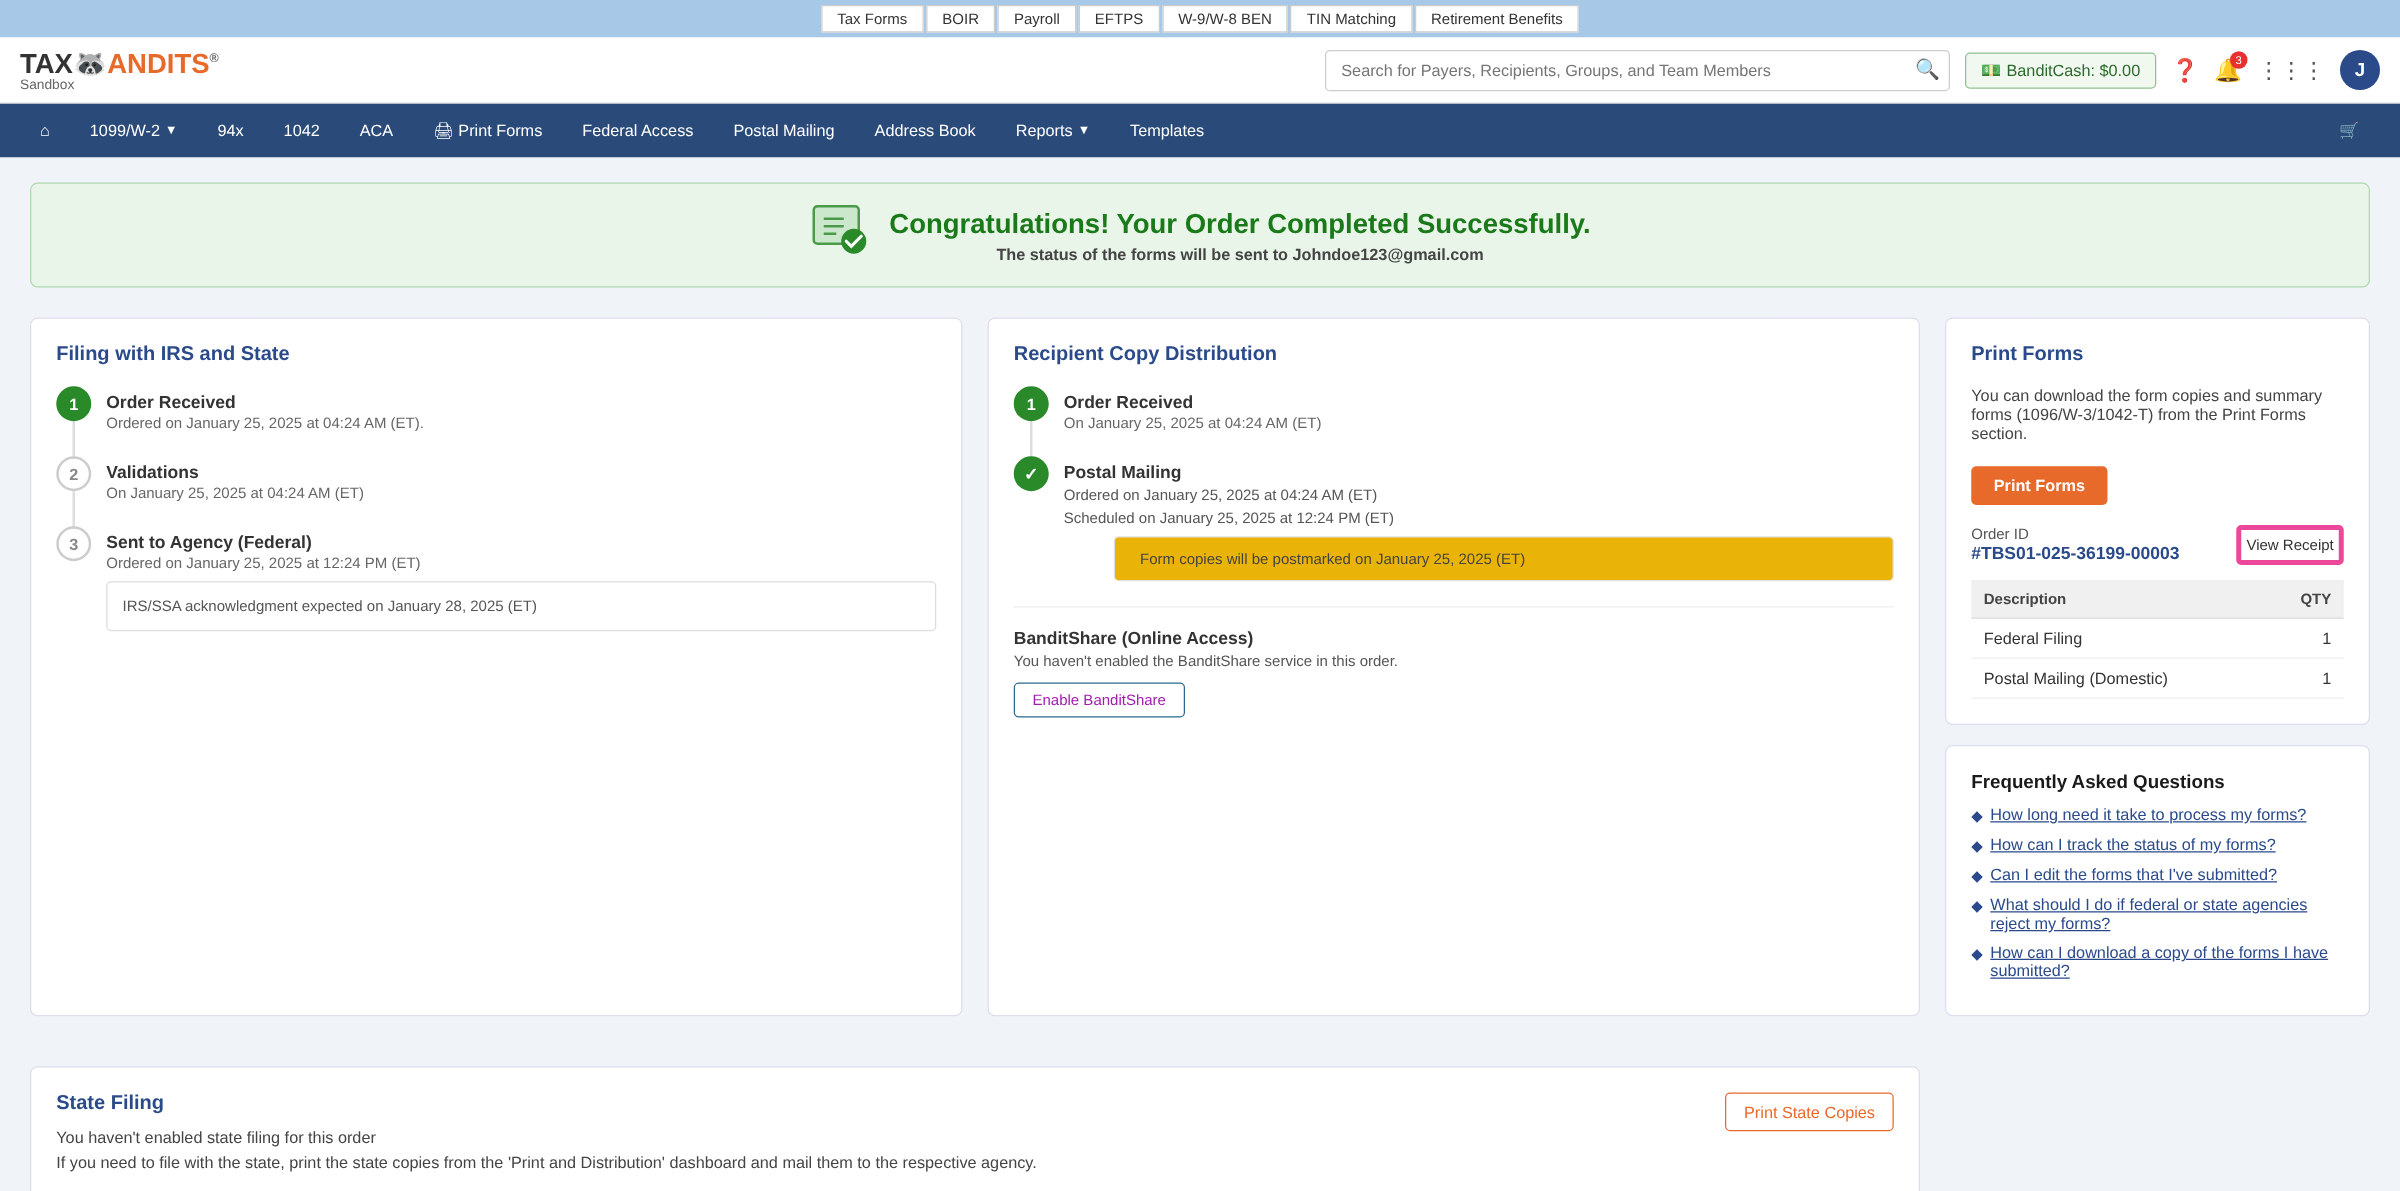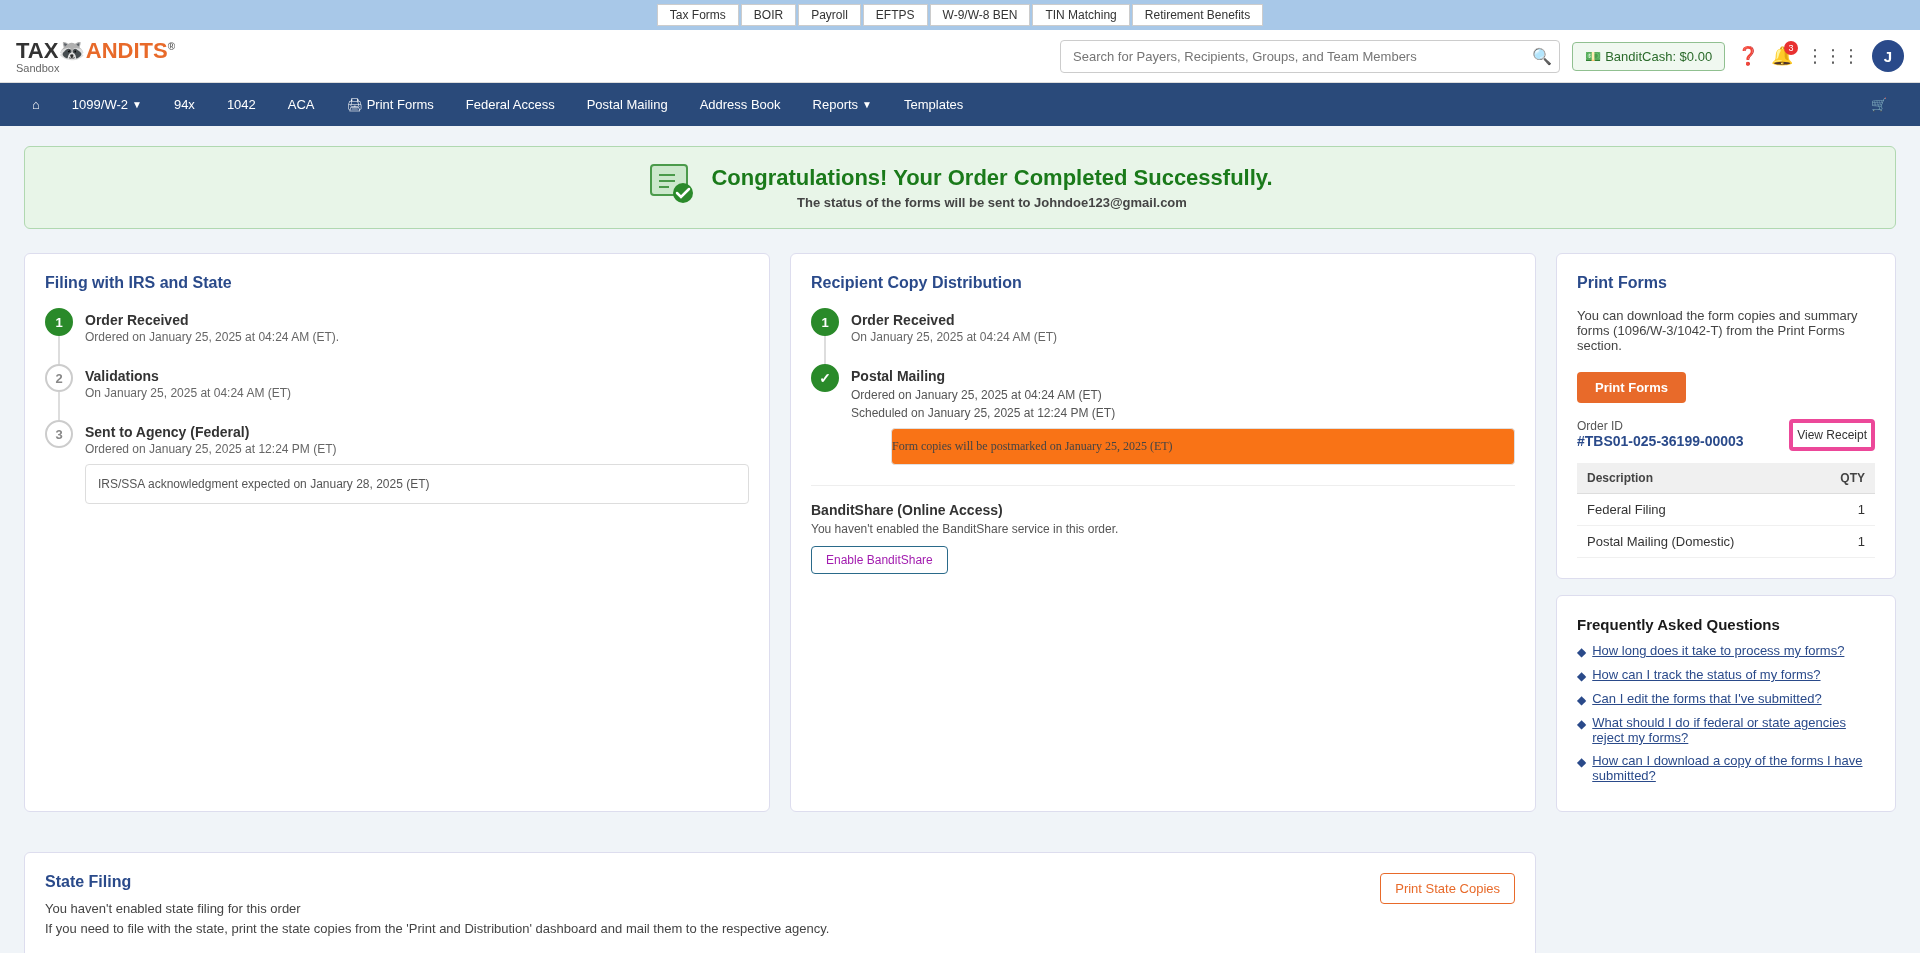--- a/index.html
+++ b/index.html
@@ -368,29 +368,28 @@
       color: #a21caf;
       padding: 6px 14px;
       border-radius: 4px;
       font-size: 12px;
       cursor: pointer;
     }
 
     
     .postal-sub { margin-top: 4px; font-size: 12px; color: #555; }
     .postal-note {
-      background: #f97316;
+      background: #eab308;
       border: 1px solid #e0e0e0;
       border-radius: 4px;
-      padding: 10px 0;
+      padding: 10px 20px;
       font-size: 12px;
       color: #444;
       margin-top: 8px;
       margin-left: 40px;
-      font-family: Liberation Serif, serif;
     }
   </style>
 </head>
 <body>
 
 <div class="top-bar">
   <a>Tax Forms</a>
   <a>BOIR</a>
   <a>Payroll</a>
   <a>EFTPS</a>
@@ -565,21 +564,21 @@
               </tr>
             </tbody>
           </table>
         </div>
       </div>
 
       <div class="card">
         <div class="faq-title">Frequently Asked Questions</div>
         <div class="faq-item">
           <span class="faq-diamond">◆</span>
-          <a class="faq-link">How long does it take to process my forms?</a>
+          <a class="faq-link">How long need it take to process my forms?</a>
         </div>
         <div class="faq-item">
           <span class="faq-diamond">◆</span>
           <a class="faq-link">How can I track the status of my forms?</a>
         </div>
         <div class="faq-item">
           <span class="faq-diamond">◆</span>
           <a class="faq-link">Can I edit the forms that I've submitted?</a>
         </div>
         <div class="faq-item">

